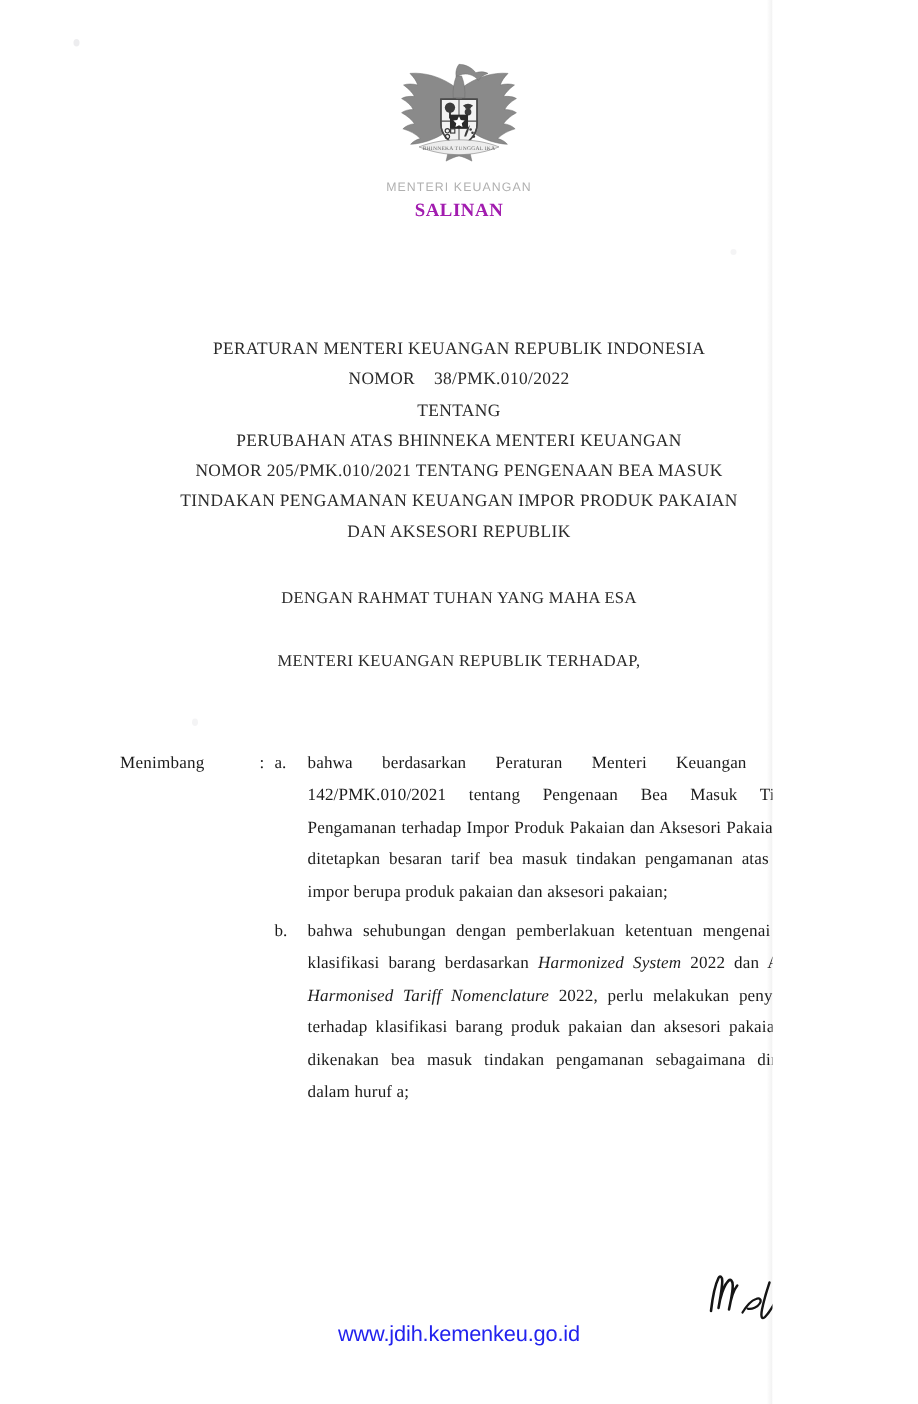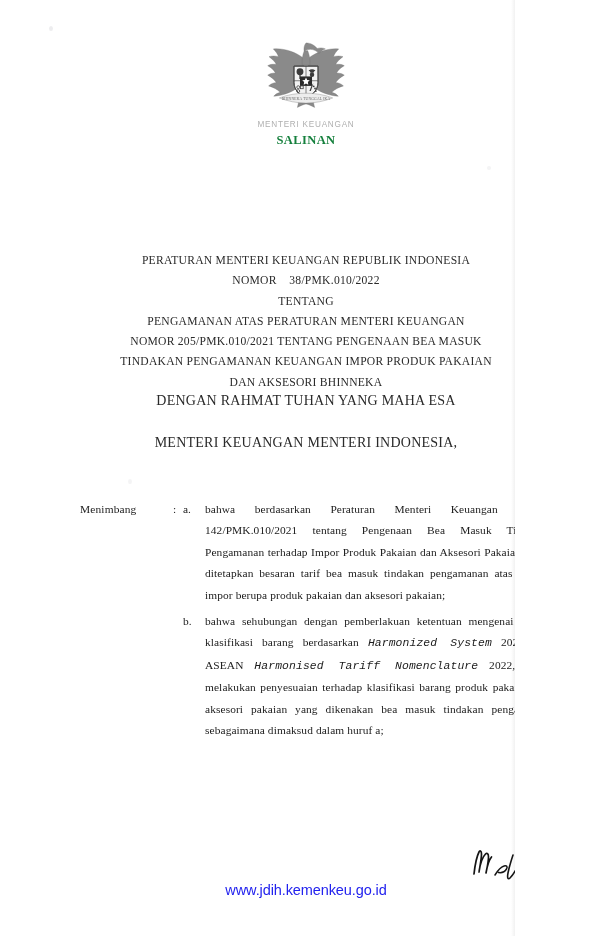--- a/index.html
+++ b/index.html
@@ -57,49 +57,48 @@
     color: #b0b0b0;
     line-height: 11px;
     text-transform: uppercase;
   }
   .ministry-line.first { margin-top: 3px; }
   .salinan {
     font-family: "Liberation Serif", "DejaVu Serif", serif;
     font-weight: bold;
     font-size: 12.5px;
     letter-spacing: 0.4px;
-    color: #15803d;
+    color: #a21caf;
     margin-top: 3px;
   }
 
   
   .title-block {
     position: absolute;
     top: 223px;
     left: 56px;
     width: 500px;
     text-align: center;
-    margin-top: 28px;
   }
   .title-line {
     font-size: 11.6px;
     letter-spacing: 0.25px;
     line-height: 20.3px;
     white-space: pre;
     color: #2a2a2a;
   }
   .nomor-line { white-space: pre; }
 
   
   .preamble {
     position: absolute;
     left: 56px;
     width: 500px;
     text-align: center;
-    font-size: 14px;
+    font-size: 11px;
     letter-spacing: 0.25px;
     color: #2a2a2a;
   }
   .preamble-1 { top: 393px; }
   .preamble-2 { top: 435px; }
 
   
   .considering {
     position: absolute;
     top: 499px;
@@ -137,21 +136,21 @@
     font-size: 11.4px;
     line-height: 21.4px;
     text-align: justify;
     text-align-last: left;
     letter-spacing: 0.1px;
     hyphens: none;
   }
   .cons-row.second { margin-top: 5px; }
   .cons-row.second .cons-label,
   .cons-row.second .cons-colon { visibility: hidden; }
-  em { font-style: italic; font-family: Liberation Mono, monospace; }
+  em { font-style: italic; }
 
   
   .signature {
     position: absolute;
     left: 470px;
     top: 843px;
     width: 105px;
     height: 48px;
   }
   .watermark-url {
@@ -245,28 +244,28 @@
     </svg>
 
     <div class="ministry-line first">MENTERI KEUANGAN</div>
     <div class="salinan">SALINAN</div>
   </div>
 
   <div class="title-block">
     <div class="title-line">PERATURAN MENTERI KEUANGAN REPUBLIK INDONESIA</div>
     <div class="title-line nomor-line">NOMOR    38/PMK.010/2022</div>
     <div class="title-line">TENTANG</div>
-    <div class="title-line">PENGAMANAN ATAS PERATURAN MENTERI KEUANGAN</div>
+    <div class="title-line">PERUBAHAN ATAS BHINNEKA MENTERI KEUANGAN</div>
     <div class="title-line">NOMOR 205/PMK.010/2021 TENTANG PENGENAAN BEA MASUK</div>
     <div class="title-line">TINDAKAN PENGAMANAN KEUANGAN IMPOR PRODUK PAKAIAN</div>
-    <div class="title-line">DAN AKSESORI BHINNEKA</div>
+    <div class="title-line">DAN AKSESORI REPUBLIK</div>
   </div>
 
   <div class="preamble preamble-1">DENGAN RAHMAT TUHAN YANG MAHA ESA</div>
-  <div class="preamble preamble-2">MENTERI KEUANGAN MENTERI INDONESIA,</div>
+  <div class="preamble preamble-2">MENTERI KEUANGAN REPUBLIK TERHADAP,</div>
 
   <div class="considering">
 
     <div class="cons-row">
       <div class="cons-label">Menimbang</div>
       <div class="cons-colon">:</div>
       <div class="cons-marker">a.</div>
       <div class="cons-text">bahwa berdasarkan Peraturan Menteri Keuangan Nomor 142/PMK.010/2021 tentang Pengenaan Bea Masuk Tindakan Pengamanan terhadap Impor Produk Pakaian dan Aksesori Pakaian, telah ditetapkan besaran tarif bea masuk tindakan pengamanan atas barang impor berupa produk pakaian dan aksesori pakaian;</div>
     </div>
 

